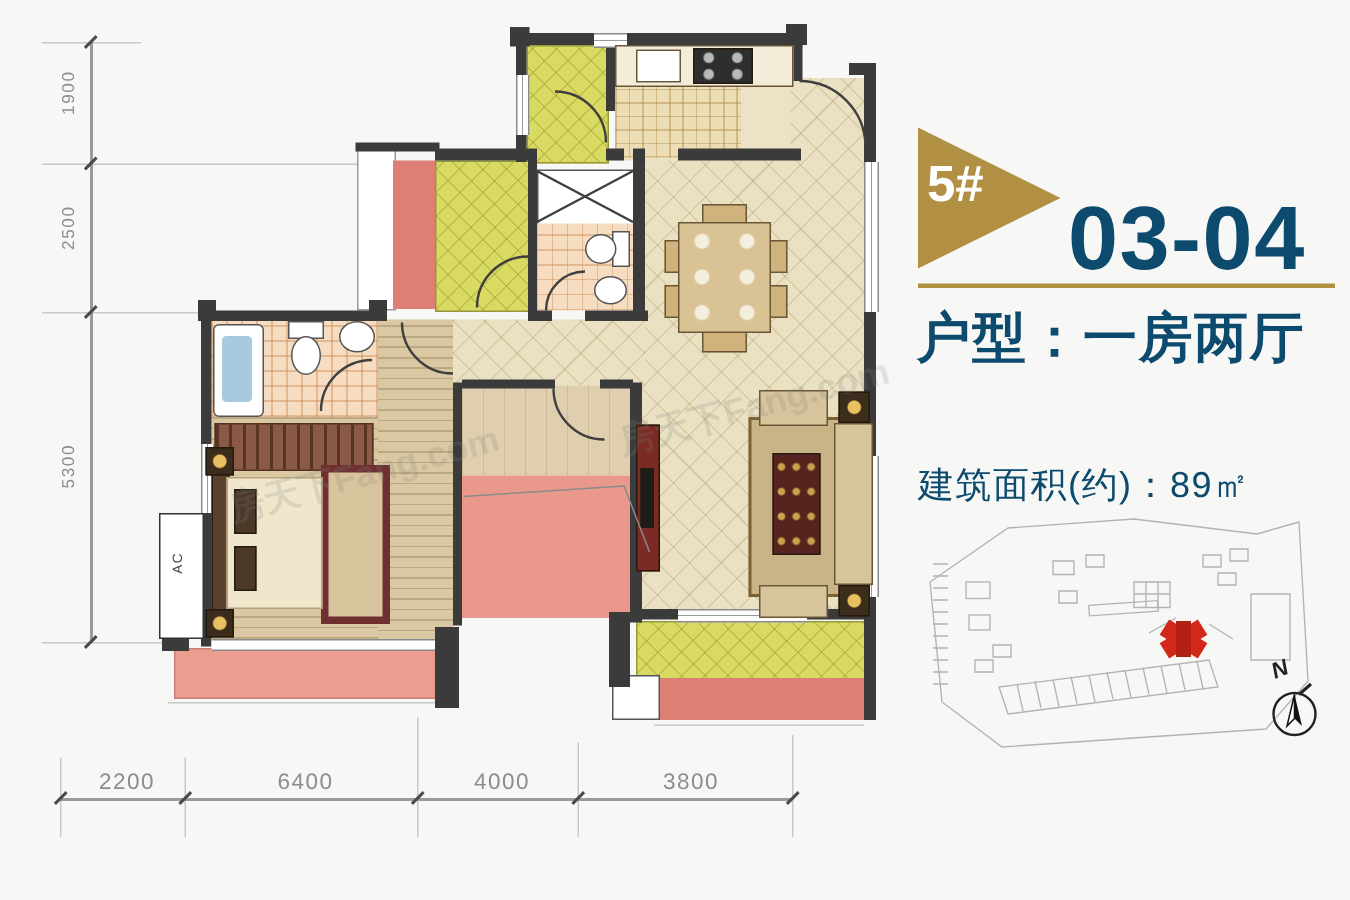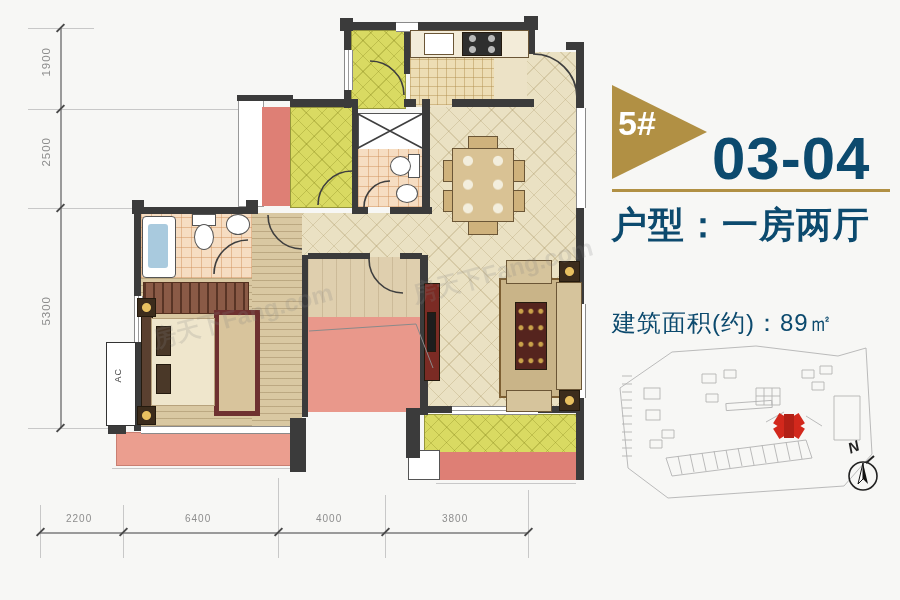--- a/index.html
+++ b/index.html
@@ -35,21 +35,21 @@
   .f-bay{position:absolute;background:#eb9e8f;border:1px solid #c97f72;}
   .whitebox{position:absolute;background:#fff;border:1.5px solid #555;}
   
   .fur{position:absolute;border:1px solid #6b5636;background:#e0d2ac;}
   .dark{position:absolute;background:#3c2c1c;border:1px solid #241a0e;}
   .lamp{background-image:radial-gradient(circle,#e8c060 4px,transparent 5px);}
   
   .dline{position:absolute;background:#9a9a9a;}
   .eline{position:absolute;background:#c8c8c8;}
   .tick{position:absolute;width:11px;height:2px;background:#4a4a4a;transform:rotate(-45deg);}
-  .dnum{position:absolute;color:#8d8d8d;font-size:10px;letter-spacing:1px;}
+  .dnum{position:absolute;color:#8d8d8d;font-size:15px;letter-spacing:1px;}
   .dnumV{position:absolute;color:#8d8d8d;font-size:11.5px;letter-spacing:1px;
          writing-mode:vertical-rl;transform:rotate(180deg);}
   
   .gold{color:#0c4a6e;}
   .tri{position:absolute;left:612px;top:85px;width:0;height:0;
        border-left:95px solid #b19044;border-top:47px solid transparent;border-bottom:47px solid transparent;}
   .badge{position:absolute;left:618px;top:104px;color:#fff;font-size:34px;font-weight:bold;}
   .unit{position:absolute;left:712px;top:124px;font-size:60px;font-weight:bold;letter-spacing:1px;}
   .rule{position:absolute;left:612px;top:189px;width:278px;height:3px;background:#b19044;}
   .utype{position:absolute;left:611px;top:201px;font-size:36px;font-weight:bold;letter-spacing:1px;}

